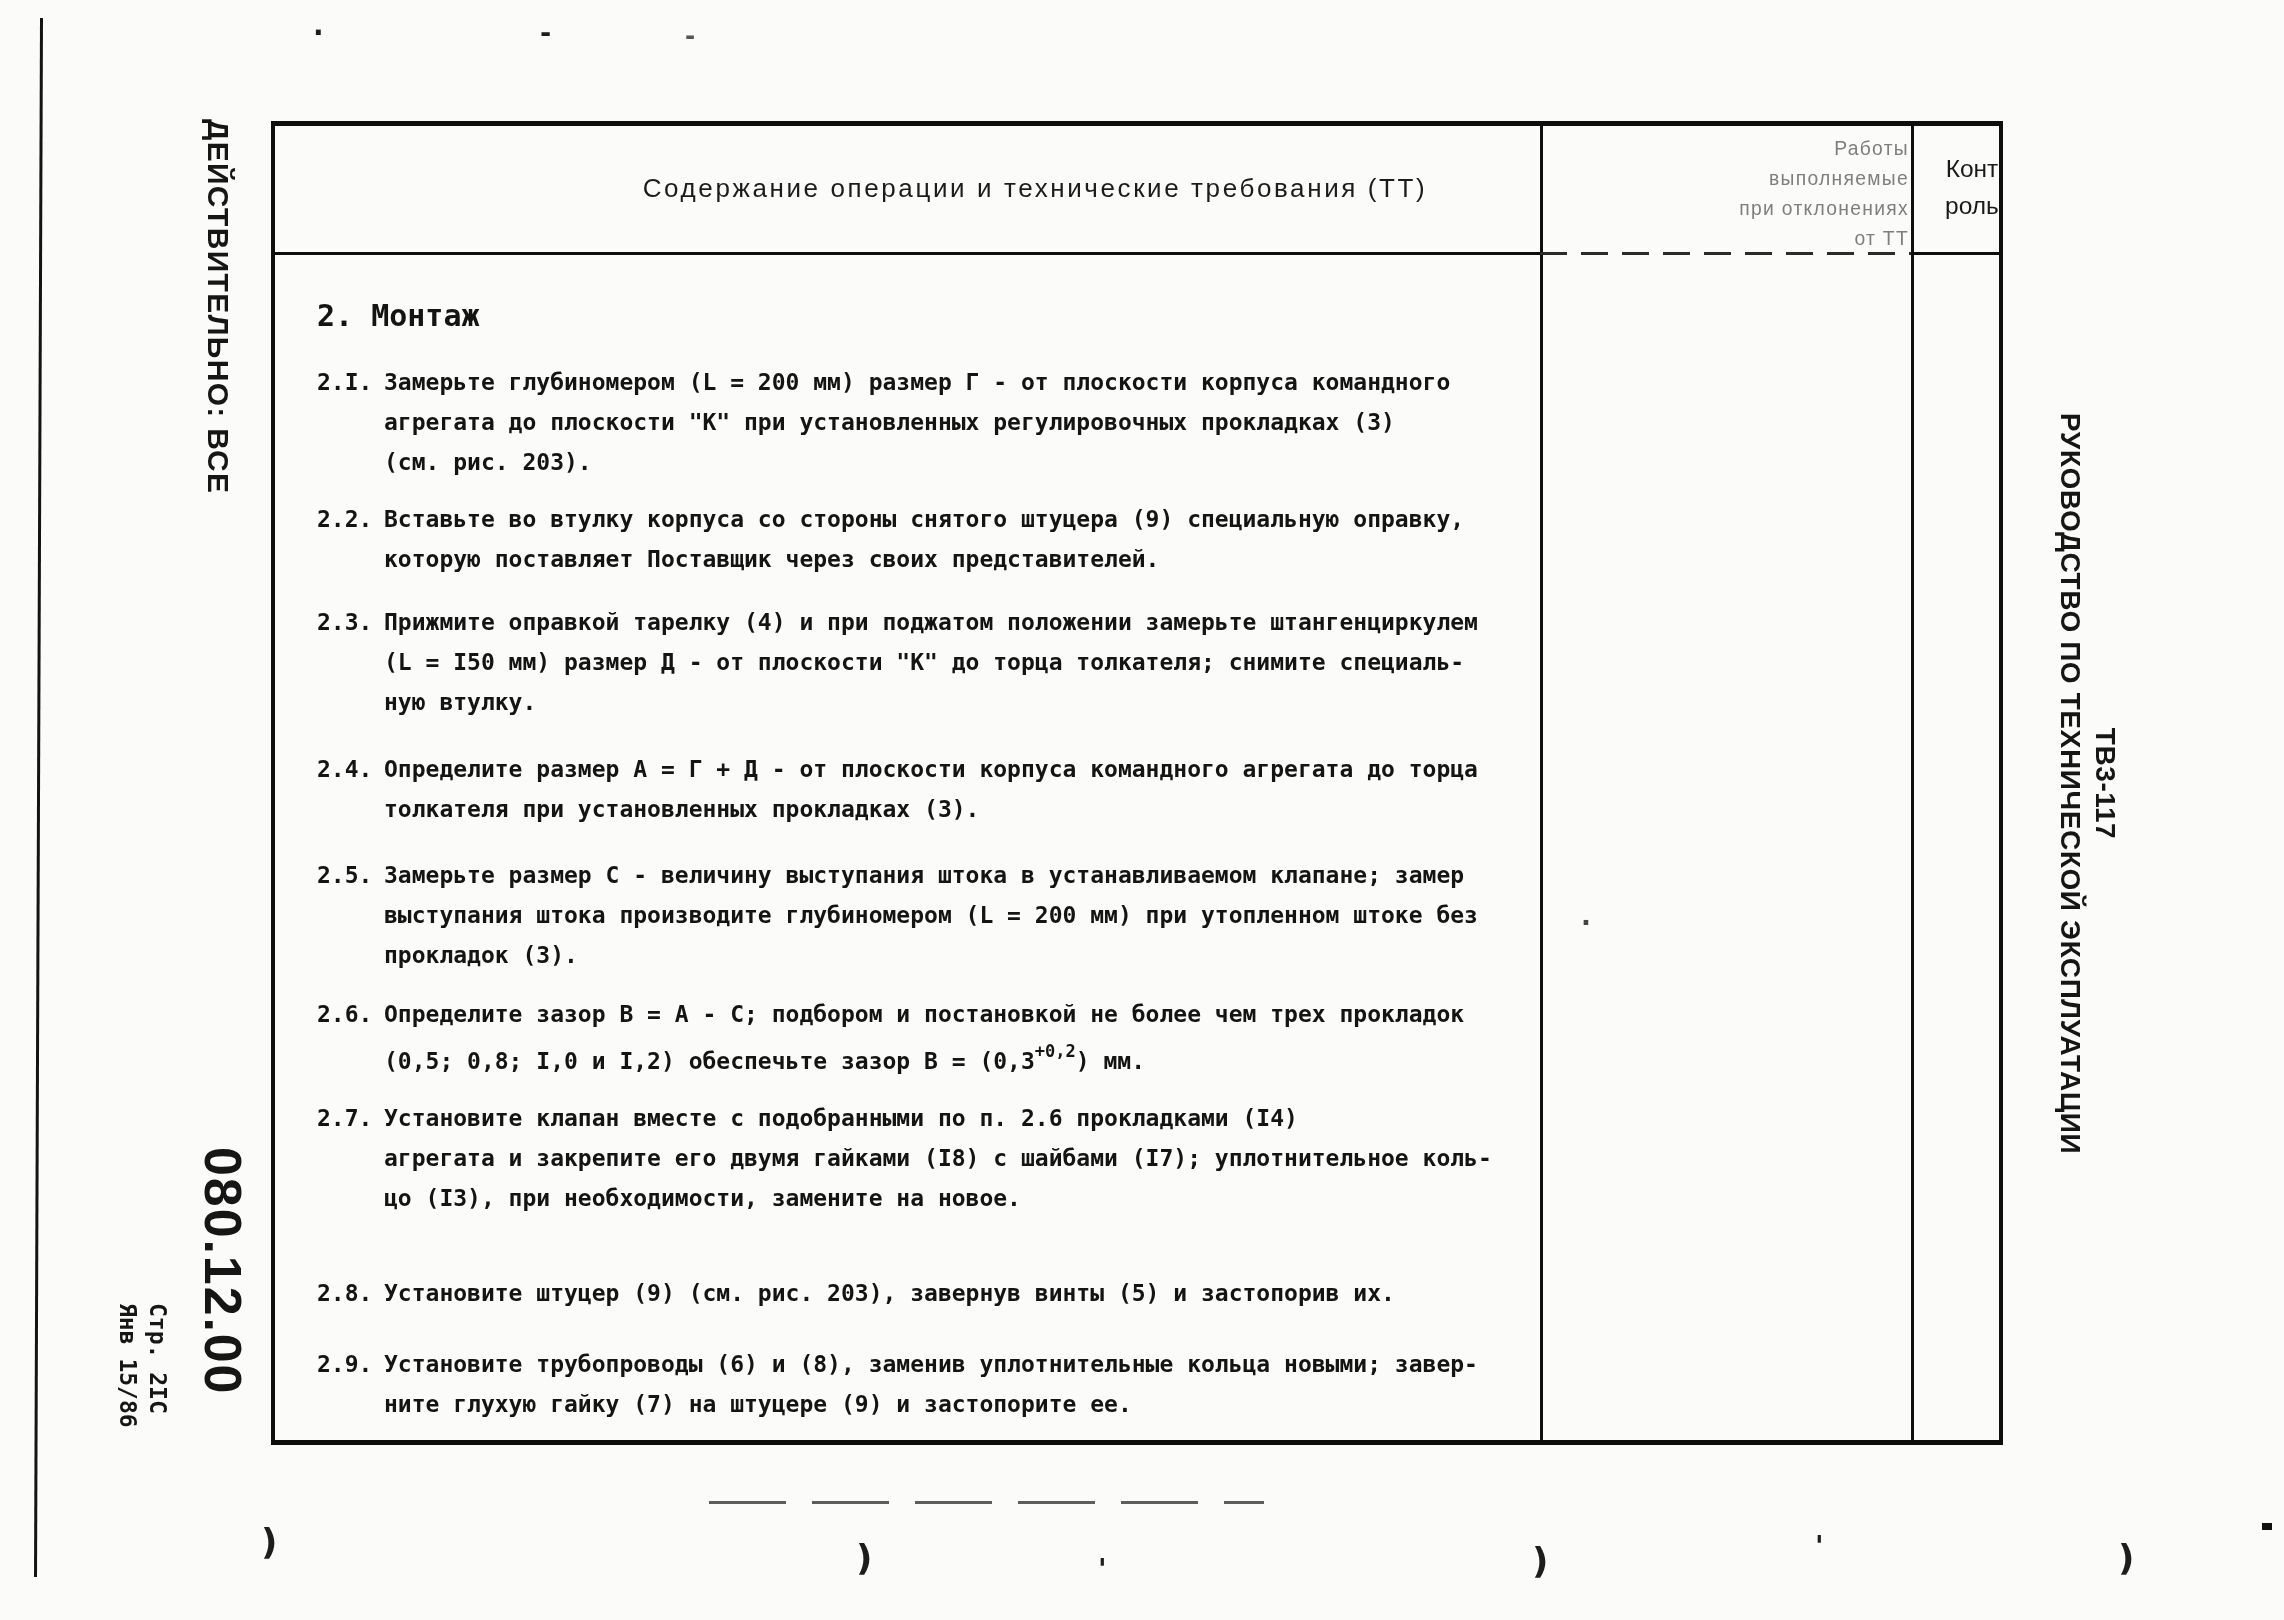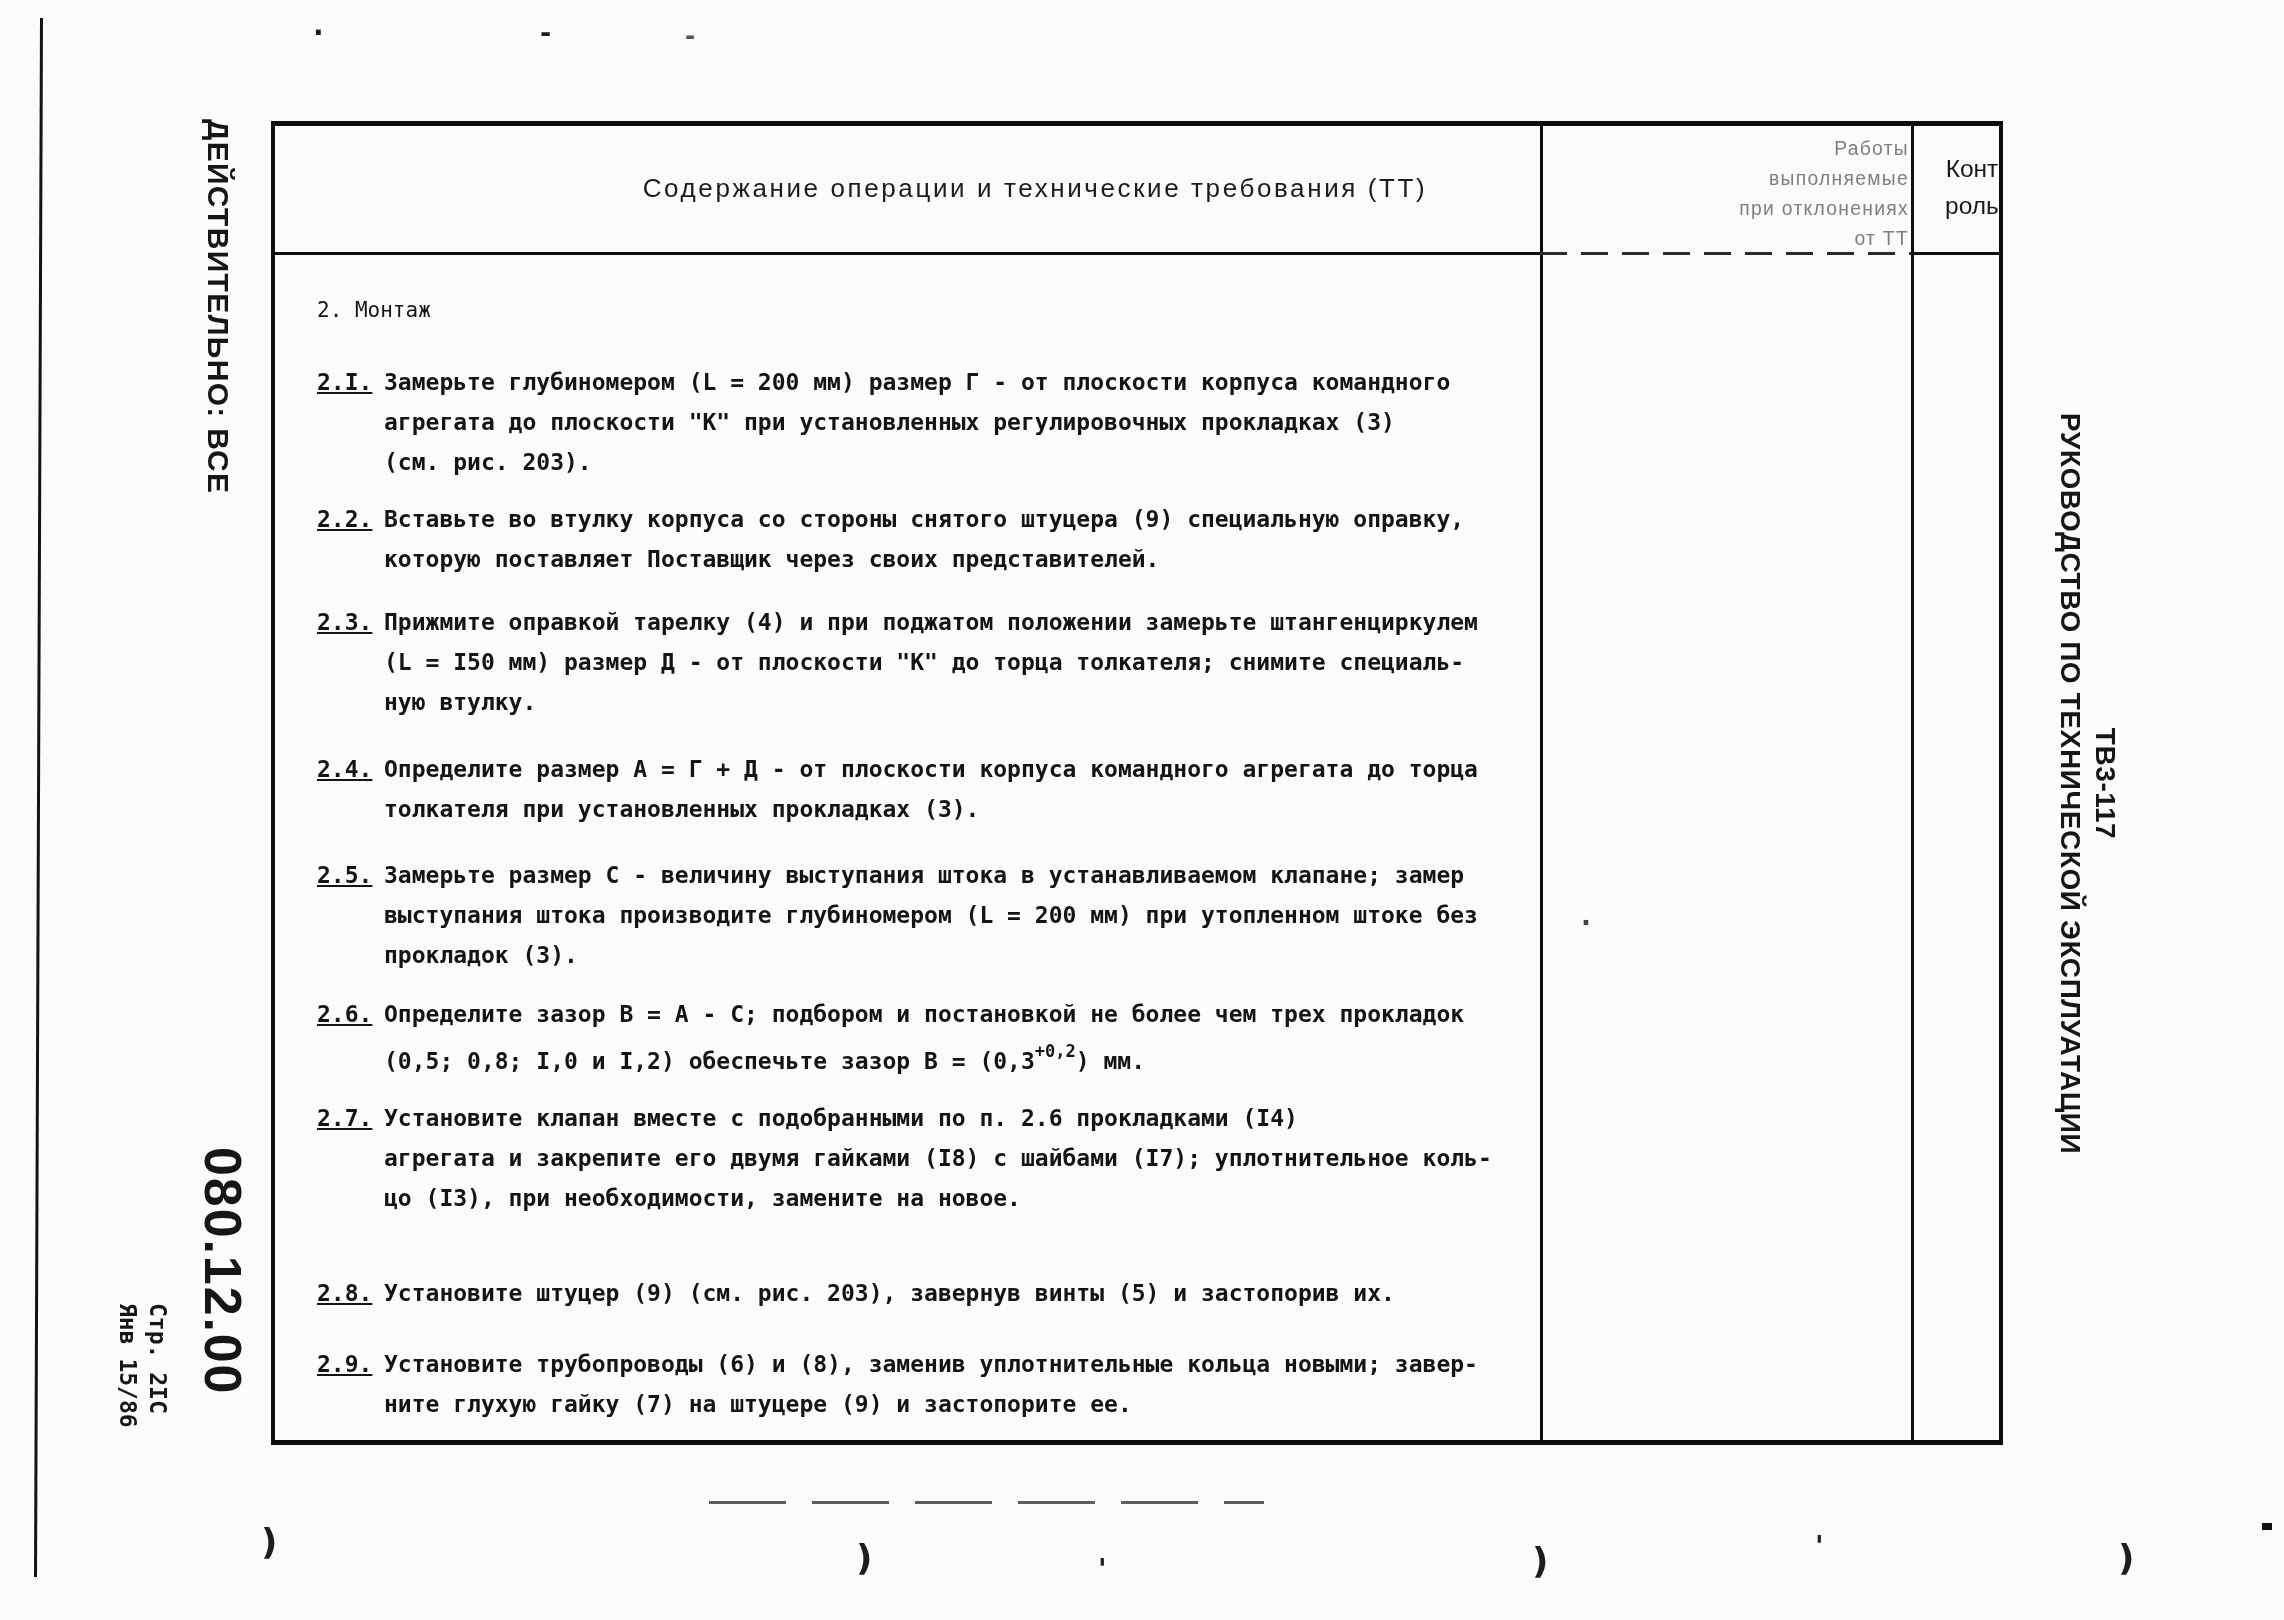--- a/index.html
+++ b/index.html
@@ -61,31 +61,31 @@
   .col3-header{
     left:1914px;top:150px;width:84px;
     text-align:center;
     font-family:"Liberation Sans","DejaVu Sans",sans-serif;
     font-size:24.5px;line-height:37px;color:#1a1a1a;margin-left:16px;
   }
 
   
   .section-title{
     left:317px;top:298px;
-    font-size:21px;font-weight:normal;white-space:nowrap;text-align:right;
+    font-size:30px;font-weight:bold;white-space:nowrap;text-align:right;
   }
   .item{
     position:absolute;
     left:317px;width:1225px;
     padding-left:67px;
     box-sizing:border-box;
   }
   .item .num{
     position:absolute;left:0;top:0;
-    font-size:23px;font-weight:bold;text-decoration:underline;
+    font-size:23px;font-weight:bold;
   }
   .item .ln{
     font-size:23px;font-weight:bold;
     height:40px;white-space:nowrap;
   }
   .item .ln sup{font-size:17px;vertical-align:11.6px;}
 
   
   .artifact{
     position:absolute;color:#1d1d1d;

